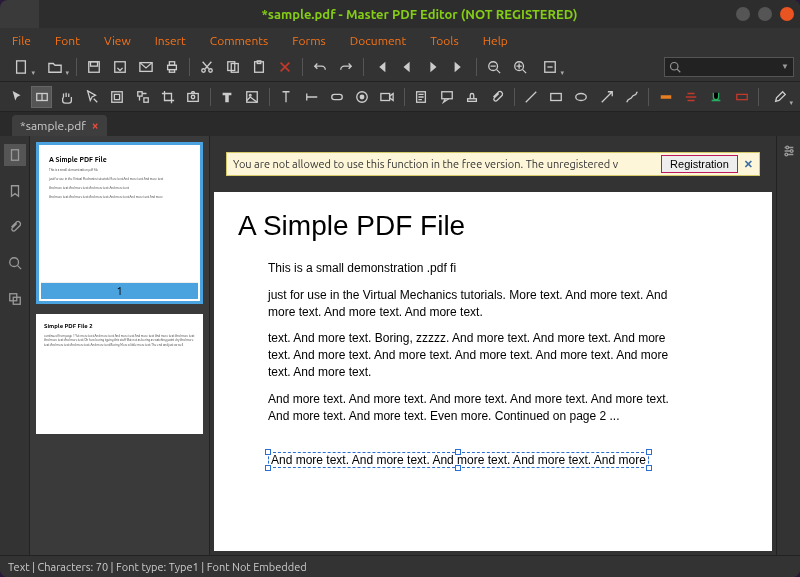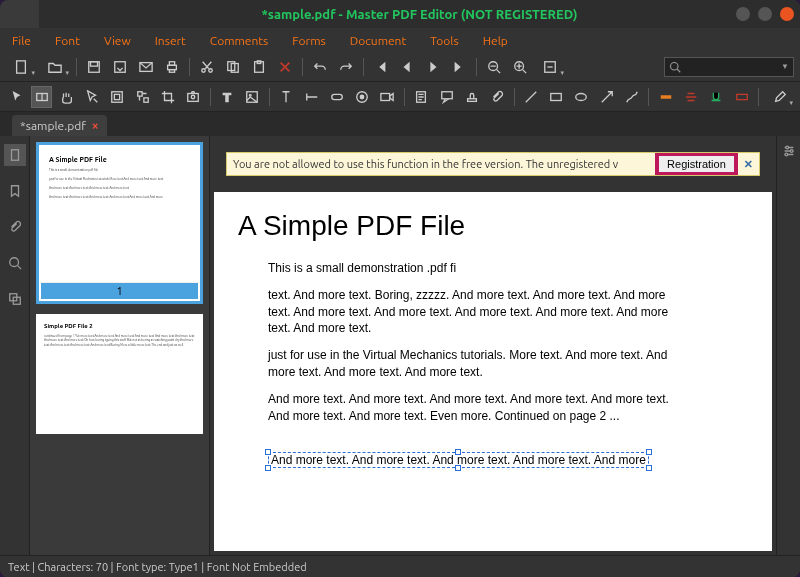--- a/index.html
+++ b/index.html
@@ -1,18 +1,18 @@
 <!DOCTYPE html>
 <html><head>
 <meta charset="utf-8">
 <style>
 * { margin: 0; padding: 0; box-sizing: border-box; }
 body { font-family: "Ubuntu", "Segoe UI", sans-serif; font-size: 12px; background: #2a1a3a; overflow: hidden; }
 .window { width: 800px; height: 577px; background: #3a3a3a; display: flex; flex-direction: column; border-radius: 8px; overflow: hidden; }
-.titlebar { height: 28px; background: #2d2d2d; display: flex; align-items: center; justify-content: center; position: relative; color: #22c55e; font-weight: bold; font-size: 13px; margin-left: 39px; }
+.titlebar { height: 28px; background: #2d2d2d; display: flex; align-items: center; justify-content: center; position: relative; color: #84cc16; font-weight: bold; font-size: 13px; margin-left: 39px; }
 .win-controls { position: absolute; right: 6px; display: flex; gap: 8px; }
 .win-btn { width: 14px; height: 14px; border-radius: 50%; display: inline-block; }
 .win-close { background: #e95420; }
 .win-max, .win-min { background: #555; }
 .menubar { height: 24px; background: #333; display: flex; align-items: center; padding: 0 4px; color: #f97316; gap: 8px; }
 .menubar span { padding: 3px 8px; cursor: default; }
 .toolbar { height: 30px; background: #333; display: flex; align-items: center; padding: 0 6px; gap: 4px; border-bottom: 1px solid #222; }
 .tbtn { width: 22px; height: 22px; display: flex; align-items: center; justify-content: center; color: #ccc; }
 .tbtn.dd { width: 30px; position: relative; }
 .tbtn.dd::after { content: "▾"; font-size: 7px; position: absolute; right: 1px; bottom: 1px; color: #aaa; }
@@ -29,21 +29,21 @@
 .sidetabs .st { width: 22px; height: 22px; display: flex; align-items: center; justify-content: center; }
 .sidetabs .st.sel { background: #555; }
 .thumbpanel { width: 180px; background: #3a3a3a; border-right: 1px solid #222; overflow: hidden; padding: 6px; }
 .thumb { background: #fff; margin-bottom: 10px; position: relative; }
 .thumb.sel { border: 3px solid #4aa3df; background: #fff; padding: 2px; }
 .thumb-inner { background: #fff; height: 135px; padding: 8px; font-size: 5px; color: #000; line-height: 1.3; }
 .thumb-label { text-align: center; color: #222; font-size: 11px; padding: 2px; background: #fff; border-top:1px solid #eee; }
 .thumb.sel .thumb-label { background: #4aa3df; color: #000; }
 .maindoc { flex: 1; background: #333; display: flex; flex-direction: column; min-width: 0; }
 .banner { height: 24px; background: #fdf6d8; border: 1px solid #d6c96a; display: flex; align-items: center; padding: 0 6px; margin: 16px; font-size: 11px; color: #333; white-space: nowrap; overflow: hidden; }
-.banner .btn { background: #eee; border: 4px solid #be185d; padding: 2px 8px; margin-left: auto; font-size: 11px; }
+.banner .btn { background: #eee; border: 1px solid #be185d; padding: 2px 8px; margin-left: auto; font-size: 11px; }
 .banner .bx { margin-left: 6px; color: #3b6ea5; font-weight: bold; cursor: pointer; }
 .docwrap { flex: 1; background: #333; overflow: hidden; padding: 0 4px 4px 4px; display: flex; }
 .page { background: #fff; flex: 1; padding: 18px 24px; color: #000; font-family: "Helvetica", Arial, sans-serif; position: relative; overflow: hidden; }
 .page h1 { font-size: 28px; font-weight: normal; margin-bottom: 18px; }
 .page p { font-size: 12px; margin: 10px 0 10px 30px; line-height: 1.4; max-width: 420px; }
 .selected-text { border: 1px dashed #2a6dd4; padding: 0 2px; position: relative; display: inline-block; margin-top: 18px; margin-left: 30px; font-size: 12px; }
 .handle { width: 6px; height: 6px; background: #fff; border: 1px solid #2a6dd4; position: absolute; }
 .h-nw { top: -4px; left: -4px; } .h-ne { top: -4px; right: -4px; }
 .h-sw { bottom: -4px; left: -4px; } .h-se { bottom: -4px; right: -4px; }
 .h-n { top: -4px; left: 50%; margin-left: -3px; } .h-s { bottom: -4px; left: 50%; margin-left: -3px; }
@@ -429,22 +429,22 @@
     <div class="maindoc">
       <div class="banner">
         <span>You are not allowed to use this function in the free version.  The unregistered v</span>
         <button class="btn">Registration</button>
         <span class="bx">✕</span>
       </div>
       <div class="docwrap">
         <div class="page">
           <h1>A Simple PDF File</h1>
           <p>This is a small demonstration .pdf fi</p>
+          <p>just for use in the Virtual Mechanics tutorials. More text. And more text. And more text. And more text. And more text.</p>
           <p>text. And more text. Boring, zzzzz. And more text. And more text. And more text. And more text. And more text. And more text. And more text. And more text. And more text.</p>
-          <p>just for use in the Virtual Mechanics tutorials. More text. And more text. And more text. And more text. And more text.</p>
           <p>And more text. And more text. And more text. And more text. And more text. And more text. And more text. Even more. Continued on page 2 ...</p>
           <div class="selected-text">
             <span>And more text. And more text. And more text. And more text. And more</span>
             <div class="handle h-nw"></div>
             <div class="handle h-n"></div>
             <div class="handle h-ne"></div>
             <div class="handle h-sw"></div>
             <div class="handle h-s"></div>
             <div class="handle h-se"></div>
           </div>

